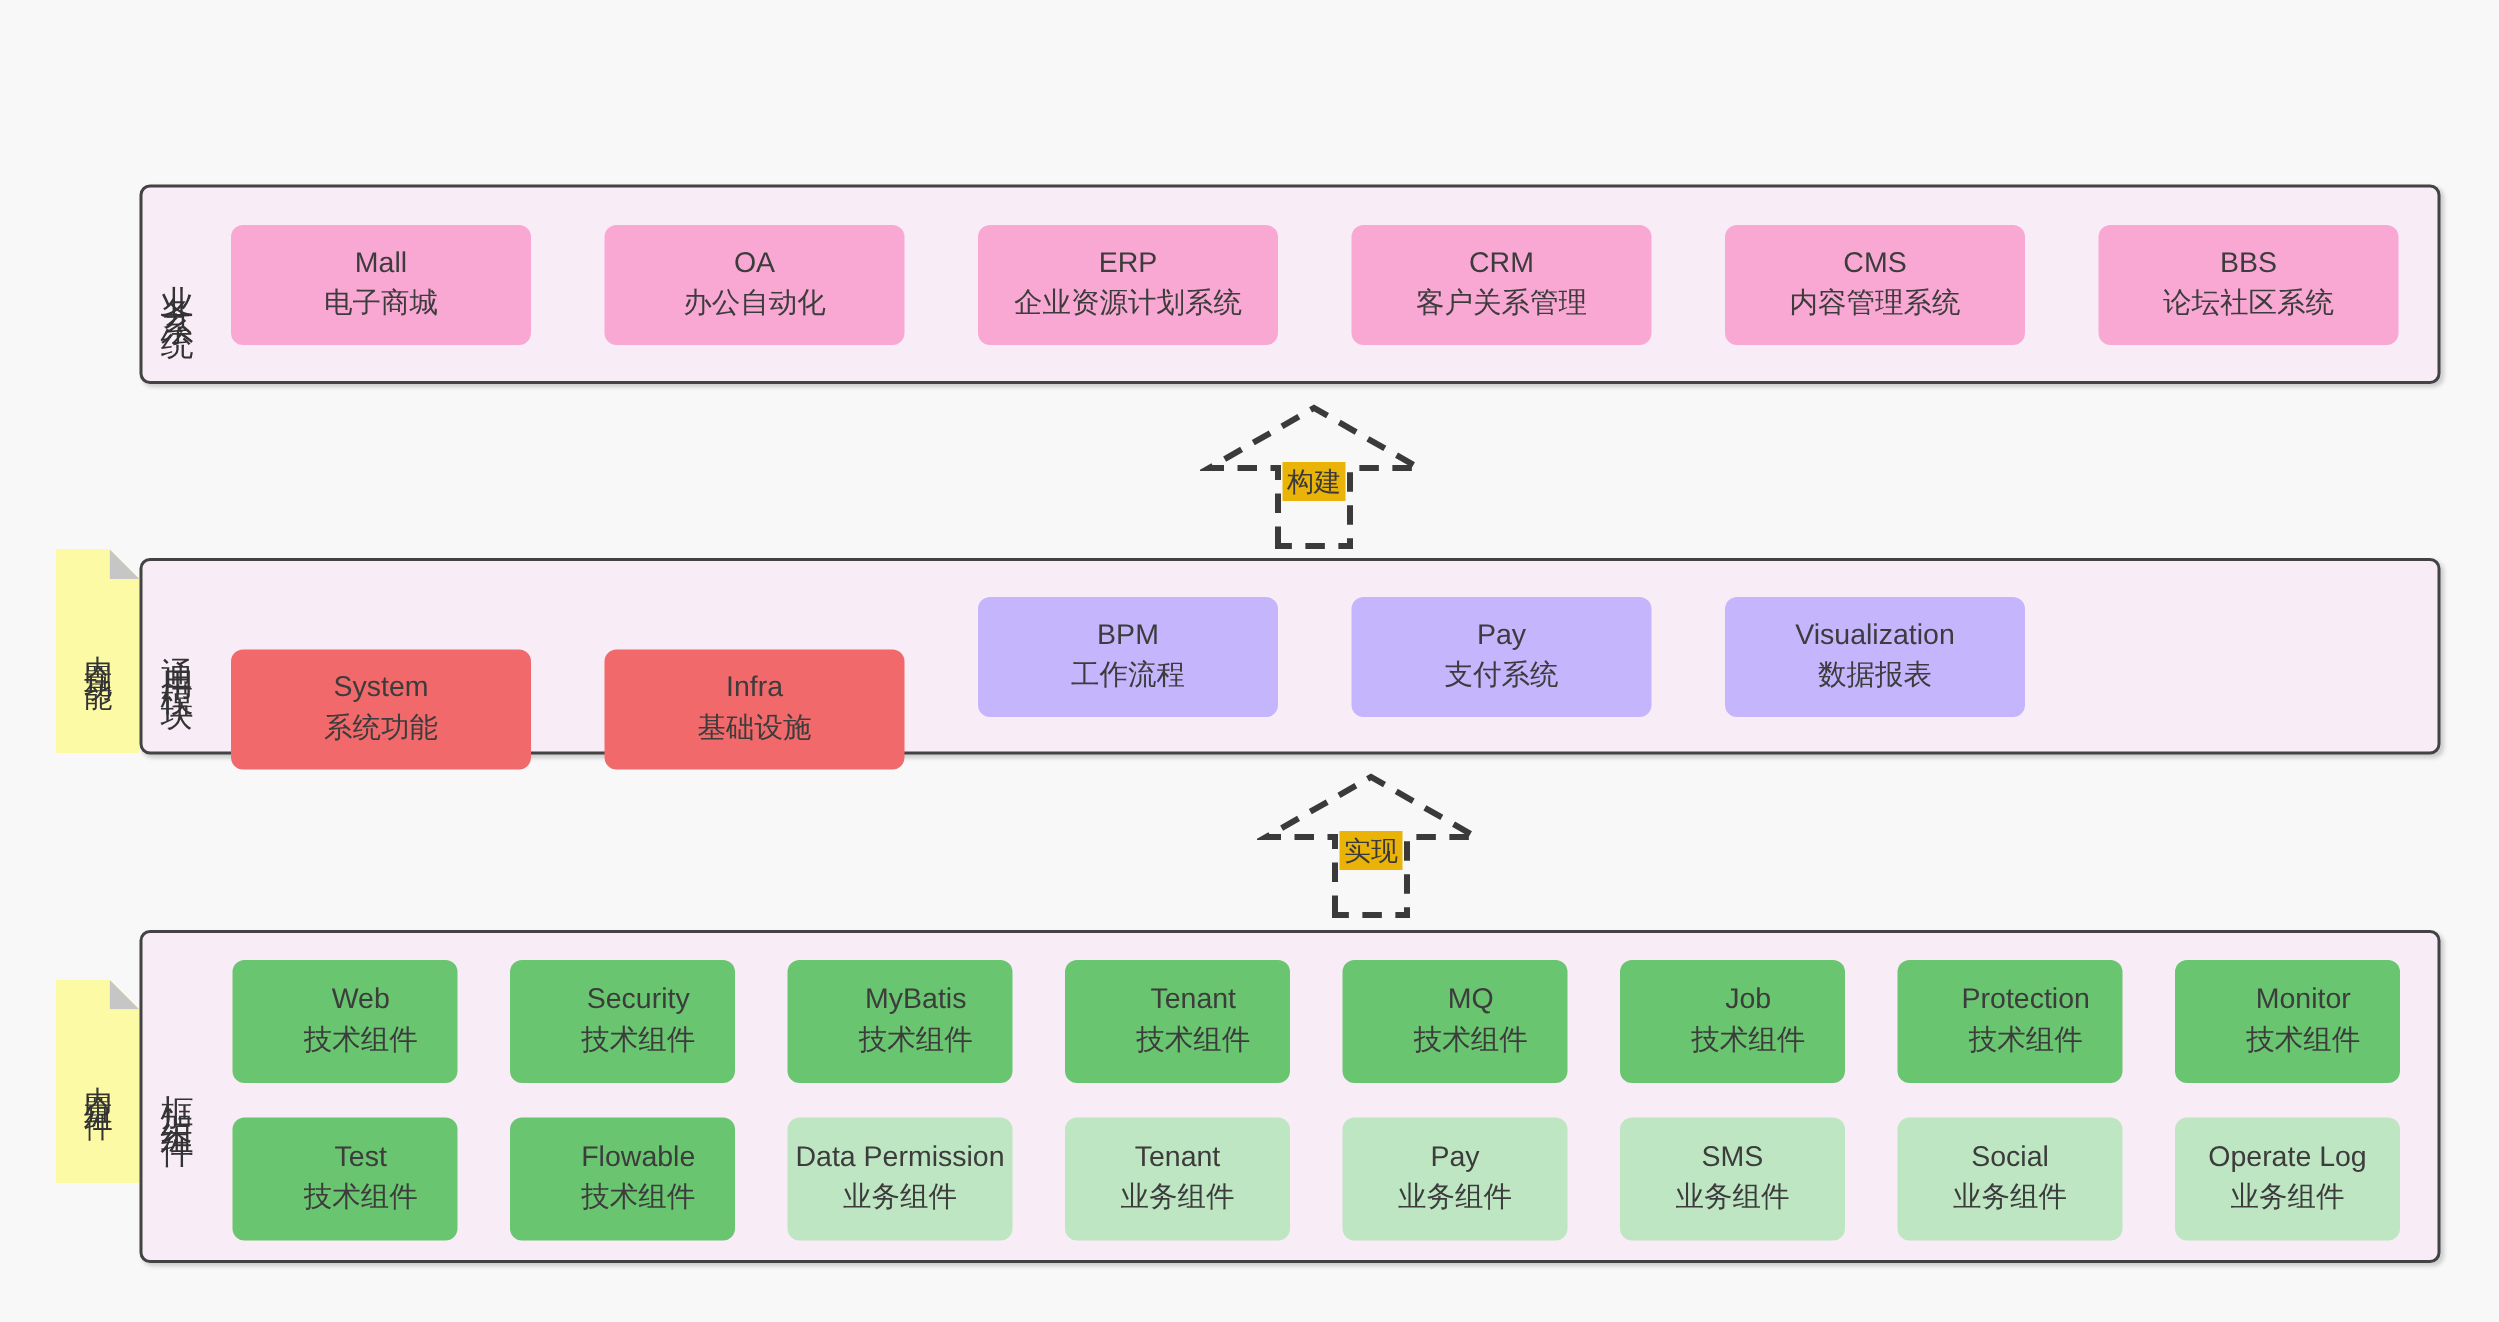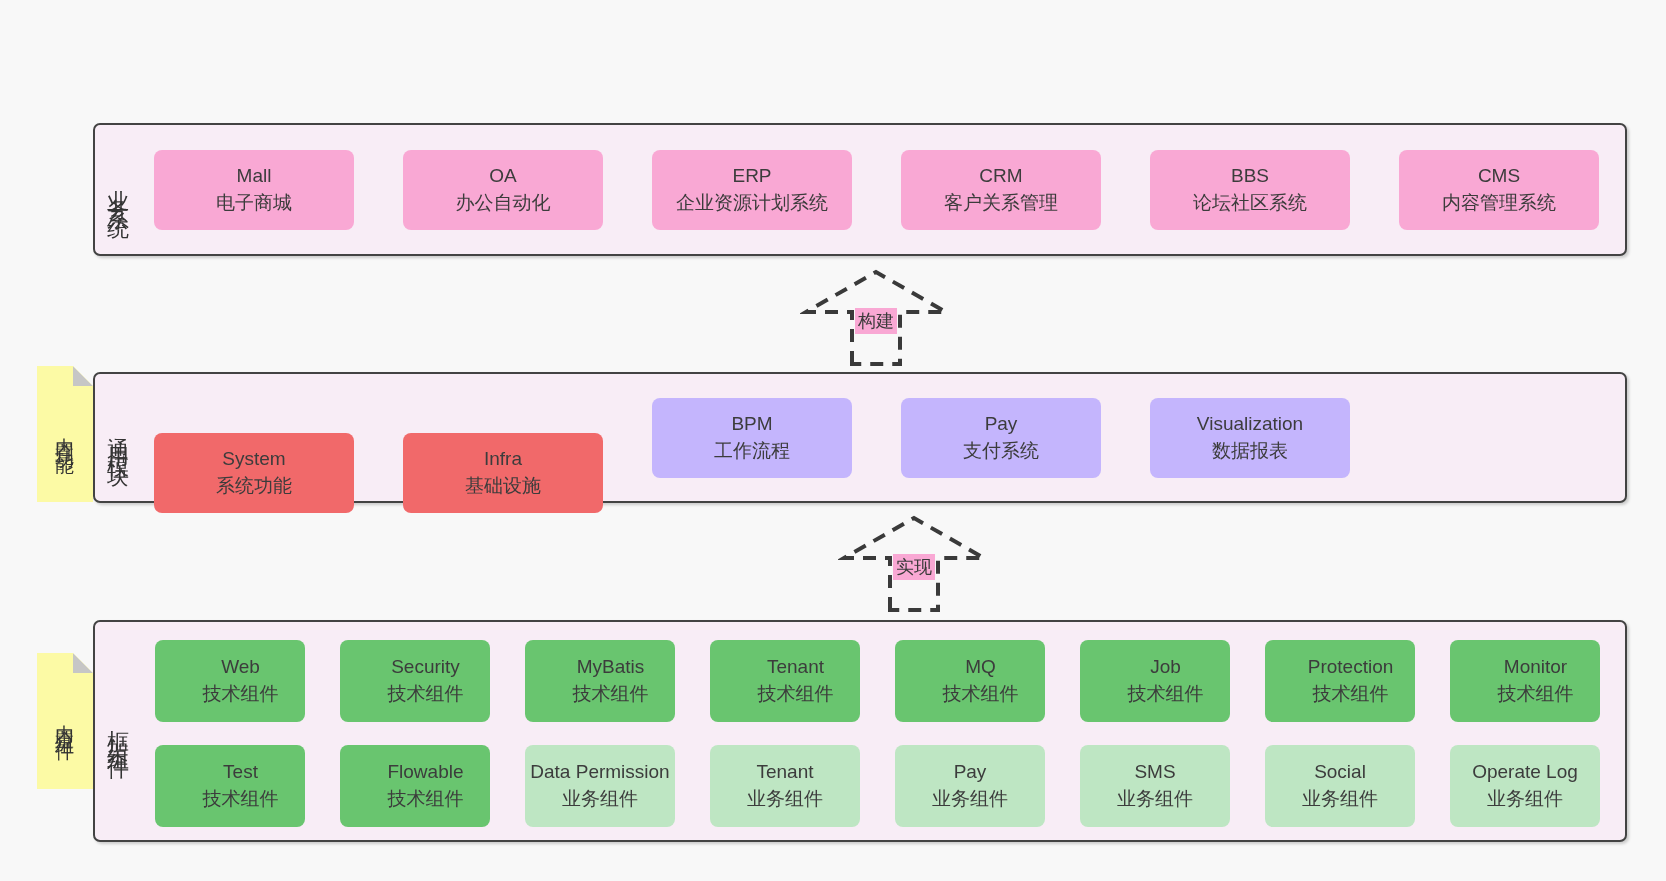--- a/index.html
+++ b/index.html
@@ -54,21 +54,21 @@
     writing-mode:vertical-rl;text-orientation:upright;
     font-size:19px;letter-spacing:6px;color:#333;line-height:1;
   }
   
   .arrow{position:absolute;width:152px;height:104px;}
   .arrow-build{left:800px;top:266px;}
   .arrow-implement{left:838px;top:512px;}
   .arrow svg{position:absolute;left:0;top:0;}
   .arrow-label{
     position:absolute;left:50%;top:42px;transform:translateX(-50%);
-    background:#f9a8d4;padding:1px 3px;font-size:18px;color:#3a3a3a;white-space:nowrap;
+    background:#eab308;padding:1px 3px;font-size:18px;color:#3a3a3a;white-space:nowrap;
   }
 </style>
 </head>
 <body>
 
 <div class="canvas">
 
   <div class="tab tab-modules">
     <div class="fold"></div>
     <div class="tab-label">内置功能</div>
@@ -91,26 +91,26 @@
       </div>
       <div class="box box-6 blue">
         <div>ERP</div>
         <div>企业资源计划系统</div>
       </div>
       <div class="box box-6 blue">
         <div>CRM</div>
         <div>客户关系管理</div>
       </div>
       <div class="box box-6 blue">
+        <div>CMS</div>
+        <div>内容管理系统</div>
+      </div>
+      <div class="box box-6 blue">
         <div>BBS</div>
         <div>论坛社区系统</div>
-      </div>
-      <div class="box box-6 blue">
-        <div>CMS</div>
-        <div>内容管理系统</div>
       </div>
     </div>
   </div>
 
   <div class="arrow arrow-build">
     <svg width="152" height="104" viewBox="0 0 152 104">
       <path d="M52 98 L52 46 L6 46 L76 6 L146 46 L100 46 L100 98 Z" fill="none" stroke="#3a3a3a" stroke-width="4" stroke-dasharray="13 9"></path>
     </svg>
     <div class="arrow-label">构建</div>
   </div>

